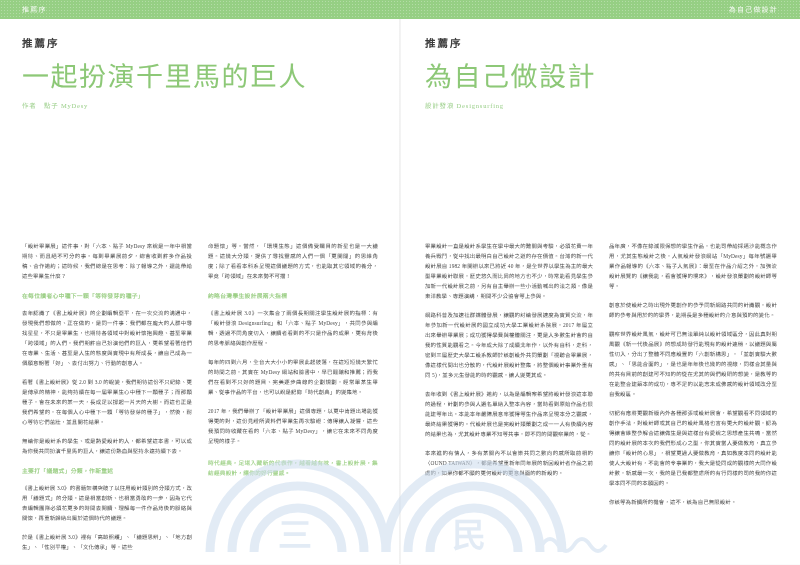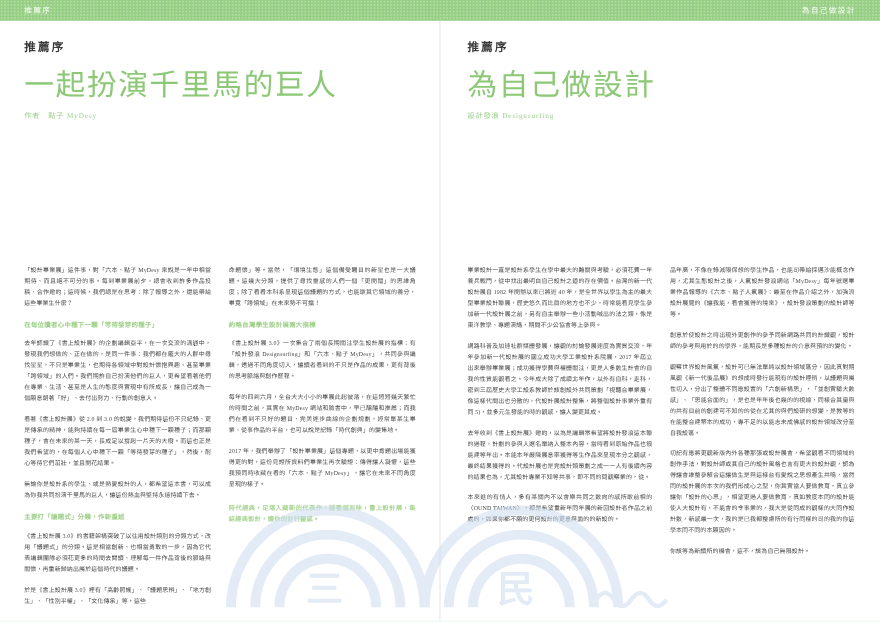--- a/index.html
+++ b/index.html
@@ -8,21 +8,21 @@
     padding: 0;
     background: #ffffff;
   }
   body {
     font-family: "Liberation Serif", "DejaVu Serif", serif;
   }
   .page-root {
     position: relative;
     width: 800px;
     height: 565px;
-    background: #86efac;
+    background: #0369a1;
     overflow: hidden;
   }
 
   
   .header-bar {
     position: absolute;
     left: 0; top: 0;
     width: 800px;
     height: 19px;
     background: #96cf84;

